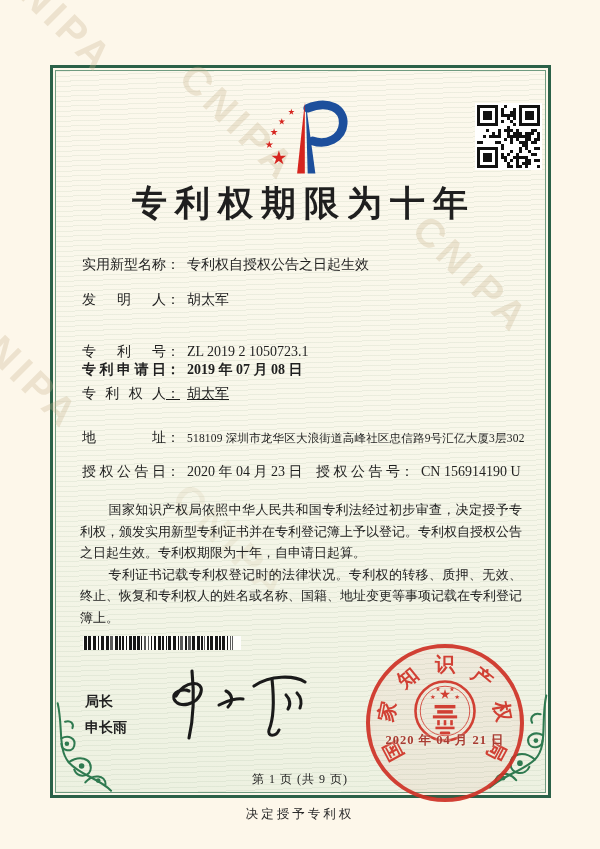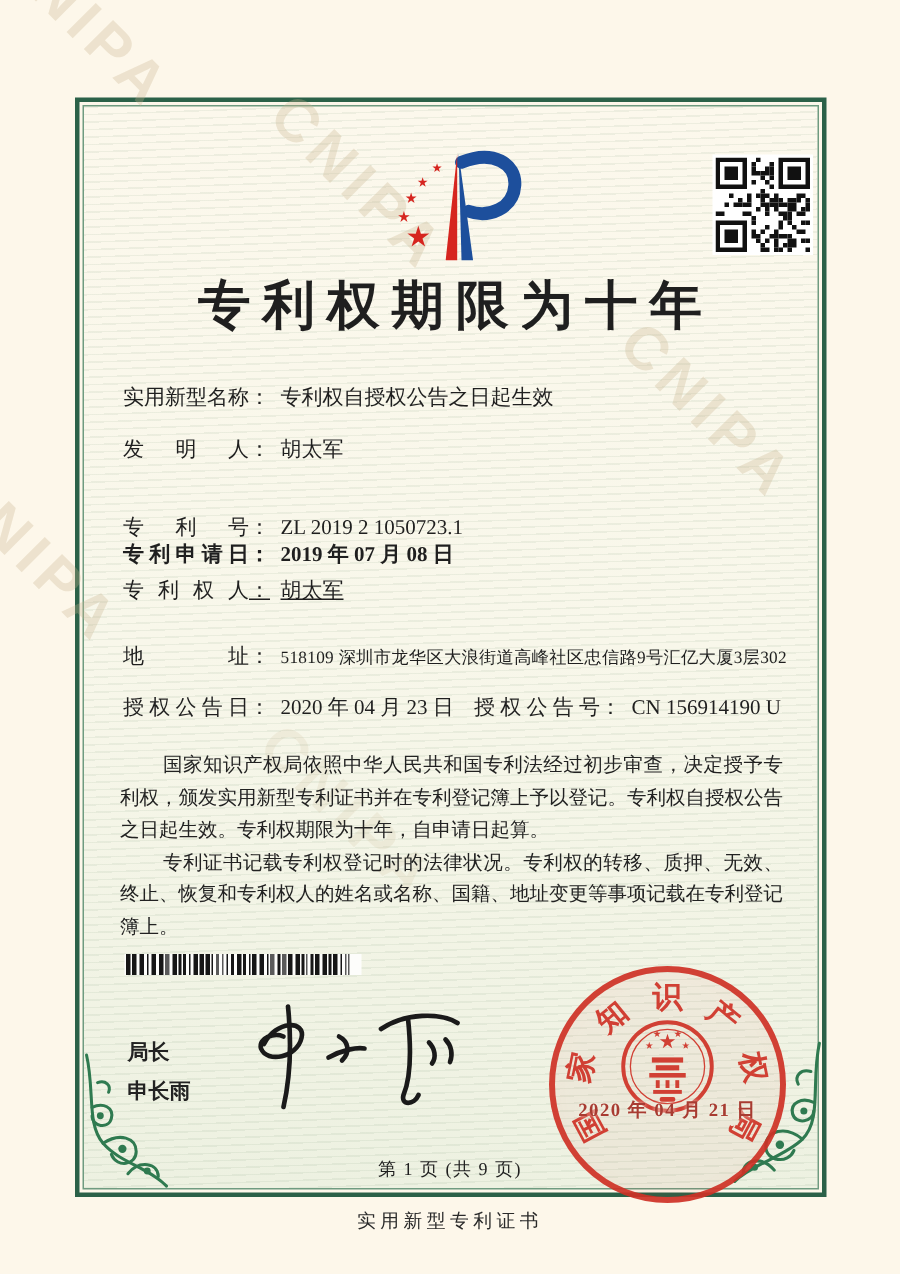--- a/index.html
+++ b/index.html
@@ -408,13 +408,13 @@
         <rect x="36.5" y="48.5" width="3" height="6" stroke="none"></rect>
         <rect x="44" y="48.5" width="3" height="6" stroke="none"></rect>
         <rect x="27" y="56" width="22" height="3" stroke="none"></rect>
         <rect x="32" y="61.5" width="12" height="3.5" rx="1.5" stroke="none"></rect>
       </g>
     </svg>
   </div>
   <div class="seal-date">2020 年 04 月 21 日</div>
 </div>
 
-<div class="cont-note">实用新型专利证书</div>
+<div class="cont-note">决定授予专利权</div>
 
 </body></html>

